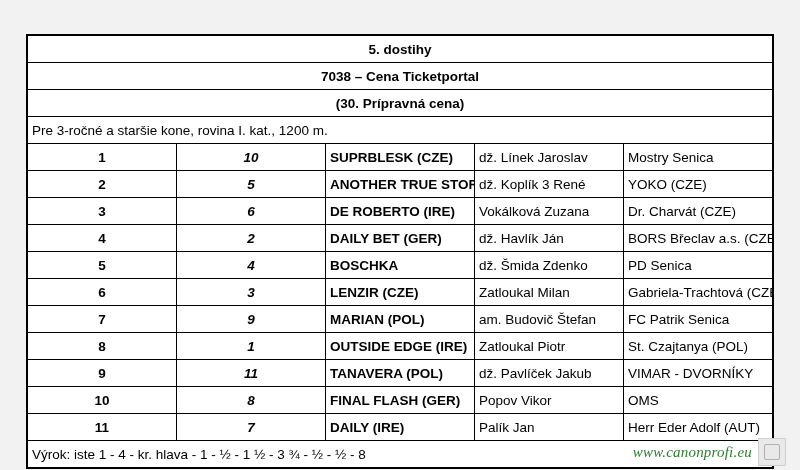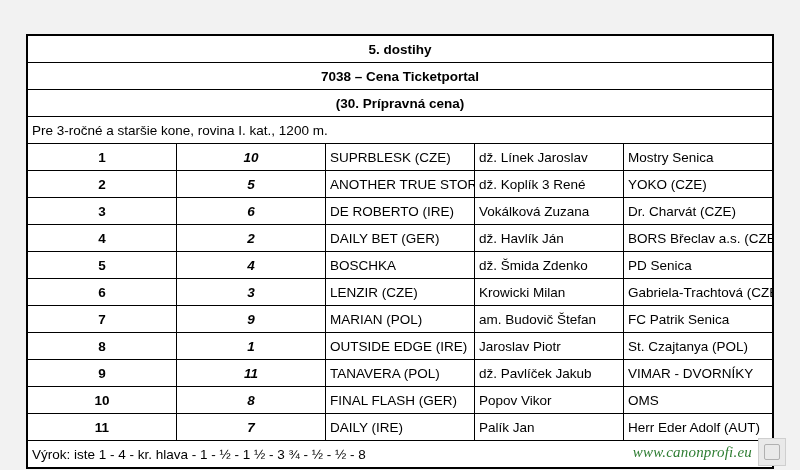--- a/index.html
+++ b/index.html
@@ -71,21 +71,21 @@
   }
   .col-num {
     width: 34px;
     text-align: center;
     font-style: italic;
     font-weight: bold;
     font-size: 14px;
   }
   .col-horse {
     width: 268px;
-    font-weight: normal;
+    font-weight: bold;
     font-size: 14px;
   }
   .col-jockey {
     width: 196px;
     font-size: 13.5px;
   }
   .col-owner {
     font-size: 13.5px;
   }
   .verdict-cell {
@@ -179,35 +179,35 @@
           <td class="col-pos">5</td>
           <td class="col-num">4</td>
           <td class="col-horse">BOSCHKA</td>
           <td class="col-jockey">dž. Šmida Zdenko</td>
           <td class="col-owner">PD Senica</td>
         </tr>
         <tr>
           <td class="col-pos">6</td>
           <td class="col-num">3</td>
           <td class="col-horse">LENZIR (CZE)</td>
-          <td class="col-jockey">Krowicki Milan</td>
+          <td class="col-jockey">Zatloukal Milan</td>
           <td class="col-owner">Gabriela-Trachtová (CZE)</td>
         </tr>
         <tr>
           <td class="col-pos">7</td>
           <td class="col-num">9</td>
           <td class="col-horse">MARIAN (POL)</td>
           <td class="col-jockey">am. Budovič Štefan</td>
           <td class="col-owner">FC Patrik Senica</td>
         </tr>
         <tr>
           <td class="col-pos">8</td>
           <td class="col-num">1</td>
           <td class="col-horse">OUTSIDE EDGE (IRE)</td>
-          <td class="col-jockey">Jaroslav Piotr</td>
+          <td class="col-jockey">Zatloukal Piotr</td>
           <td class="col-owner">St. Czajtanya (POL)</td>
         </tr>
         <tr>
           <td class="col-pos">9</td>
           <td class="col-num">11</td>
           <td class="col-horse">TANAVERA (POL)</td>
           <td class="col-jockey">dž. Pavlíček Jakub</td>
           <td class="col-owner">VIMAR - DVORNÍKY</td>
         </tr>
         <tr>

